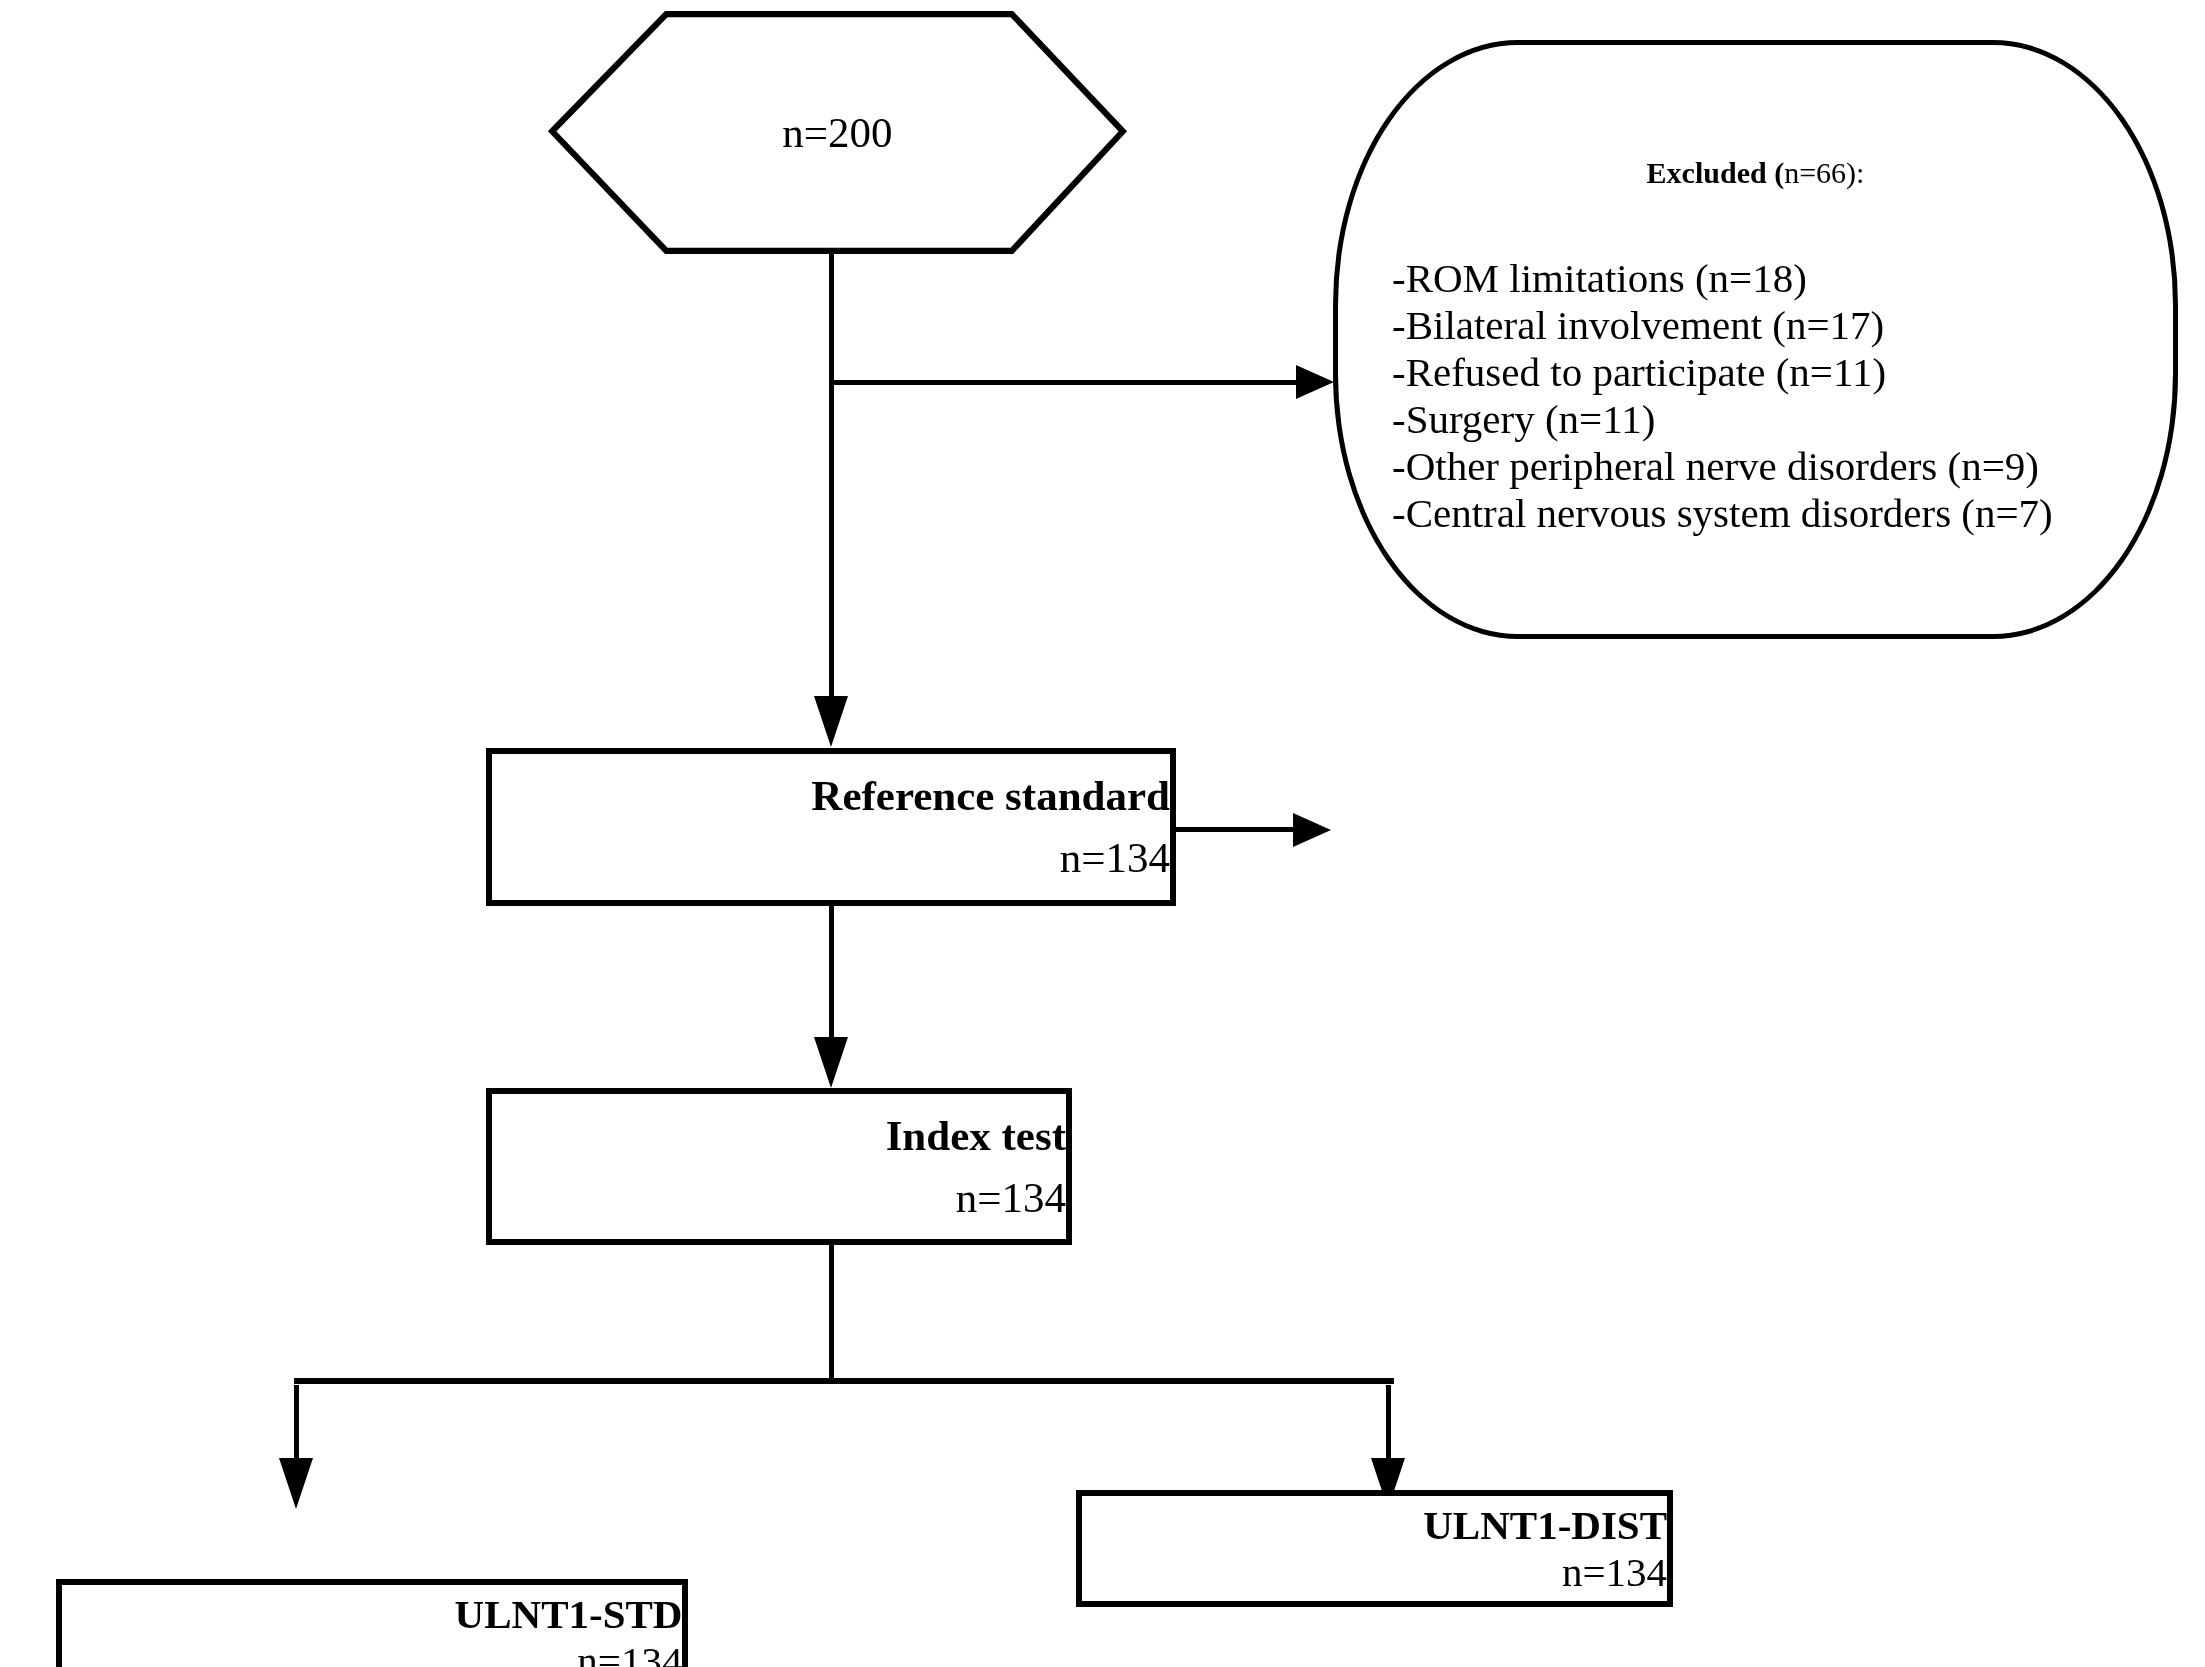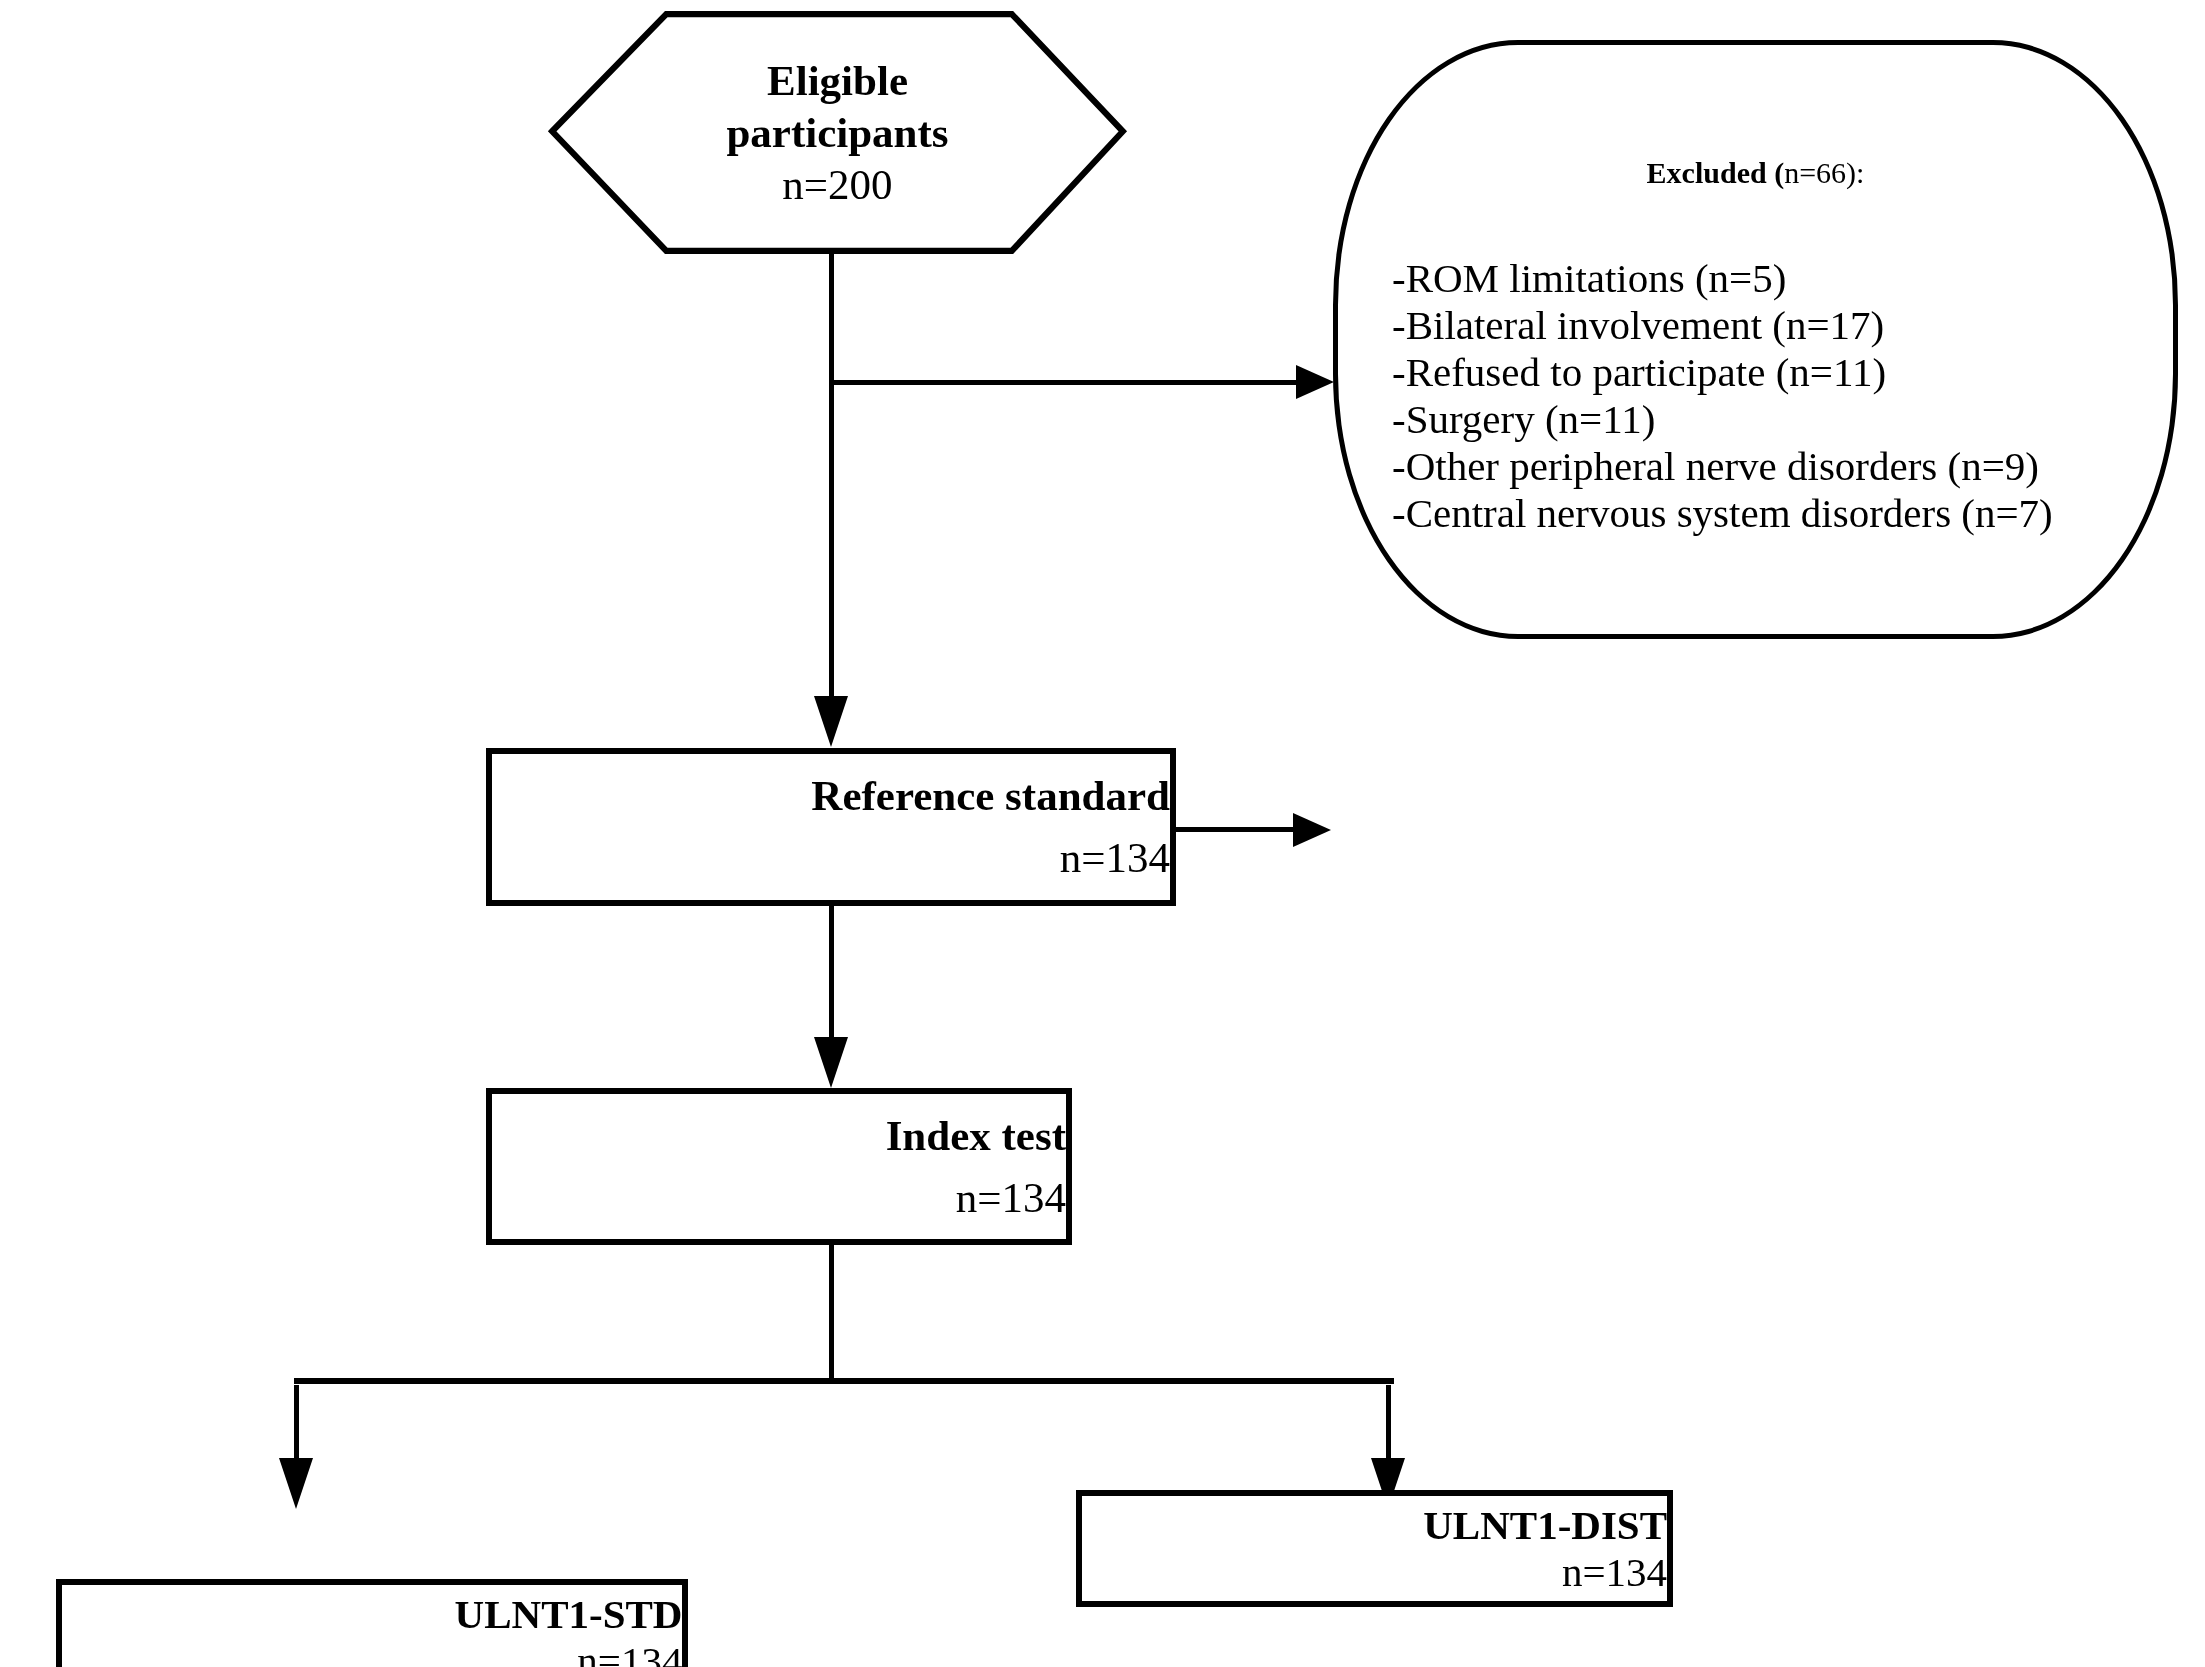--- a/index.html
+++ b/index.html
@@ -101,36 +101,35 @@
 </style>
 </head>
 <body>
 
 <div id="canvas">
 
   <svg class="abs" style="left:546px; top:9.3px;" width="583" height="247" viewBox="0 0 945 400">
     <polygon points="10,198 195,8 755,8 935,198 755,392 195,392" fill="#ffffff" stroke="#000000" stroke-width="10"></polygon>
   </svg>
   <div class="hex-text" style="left:546px; top:9.3px; width:583px; height:247px;">
-    <div class="hex-title">Eligible participants</div>
     <div class="hex-n">n=200</div>
   </div>
 
   <div class="line" style="left:829px; top:250px; width:5px; height:447px;"></div>
   <div class="arrow-down" style="left:814px; top:696px;"></div>
 
   <div class="line" style="left:829px; top:380px; width:469px; height:5px;"></div>
   <div class="arrow-right" style="left:1296px; top:365px;"></div>
 
   <div class="rounded" style="left:1333px; top:40px; width:845px; height:599px; border-radius:185px / 265px;">
     <div class="x-title">
       <span class="bold-part">Excluded (</span><span>n=66):</span>
     </div>
     <div class="x-list">
-      <div>-ROM limitations (n=5)</div>
+      <div>-ROM limitations (n=18)</div>
       <div>-Bilateral involvement (n=17)</div>
       <div>-Refused to participate (n=11)</div>
       <div>-Surgery (n=11)</div>
       <div>-Other peripheral nerve disorders (n=9)</div>
       <div>-Central nervous system disorders (n=7)</div>
     </div>
   </div>
 
   <div class="box" style="left:486px; top:748px; width:690px; height:158px;">
     <div class="node-title">Reference standard</div>

